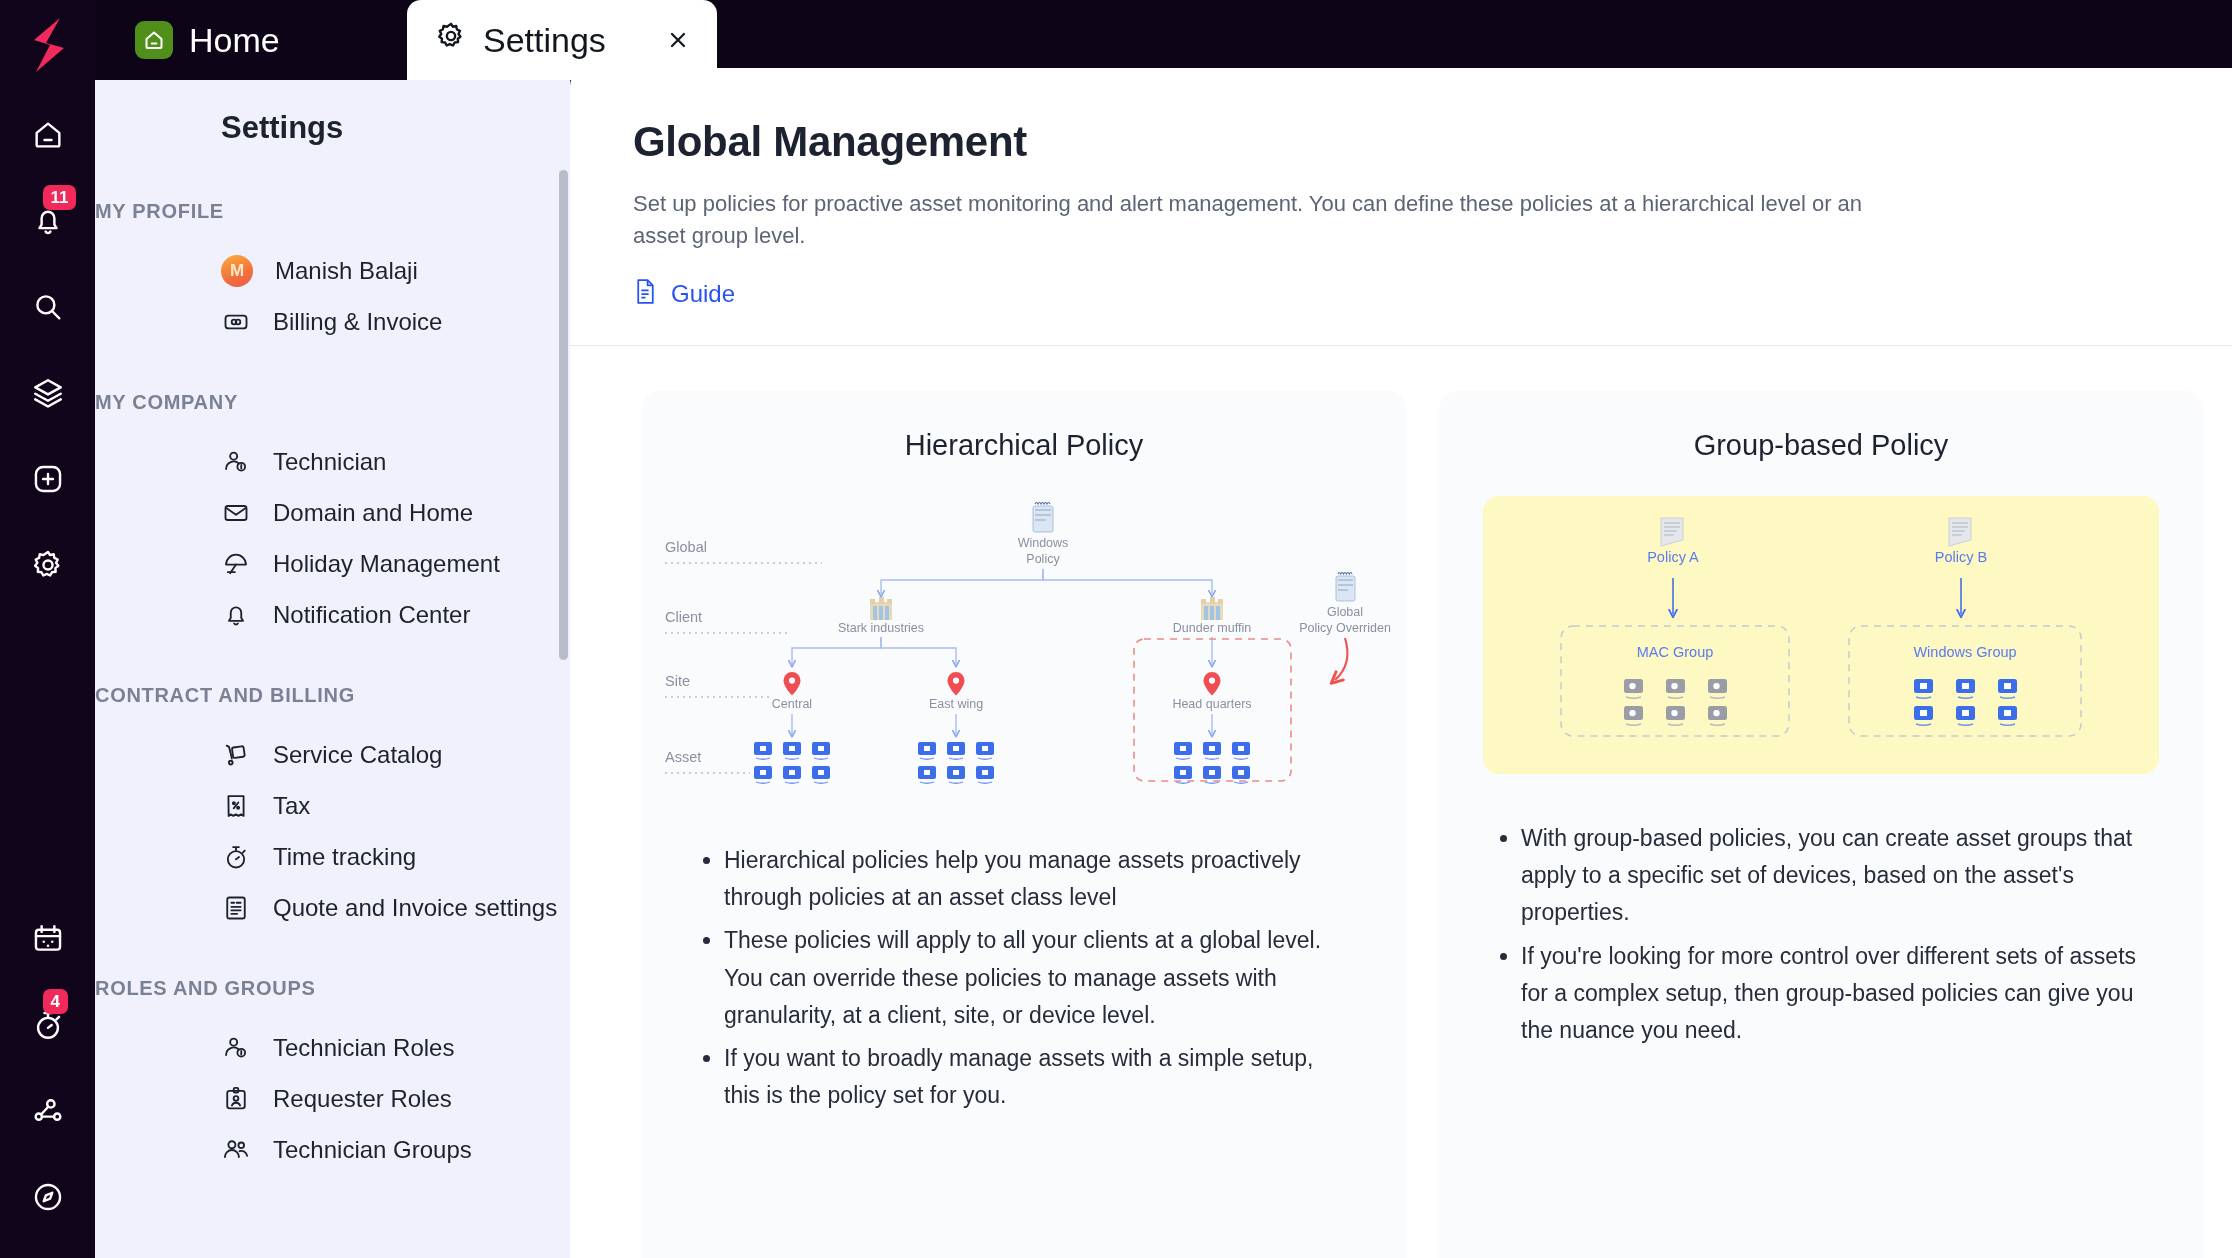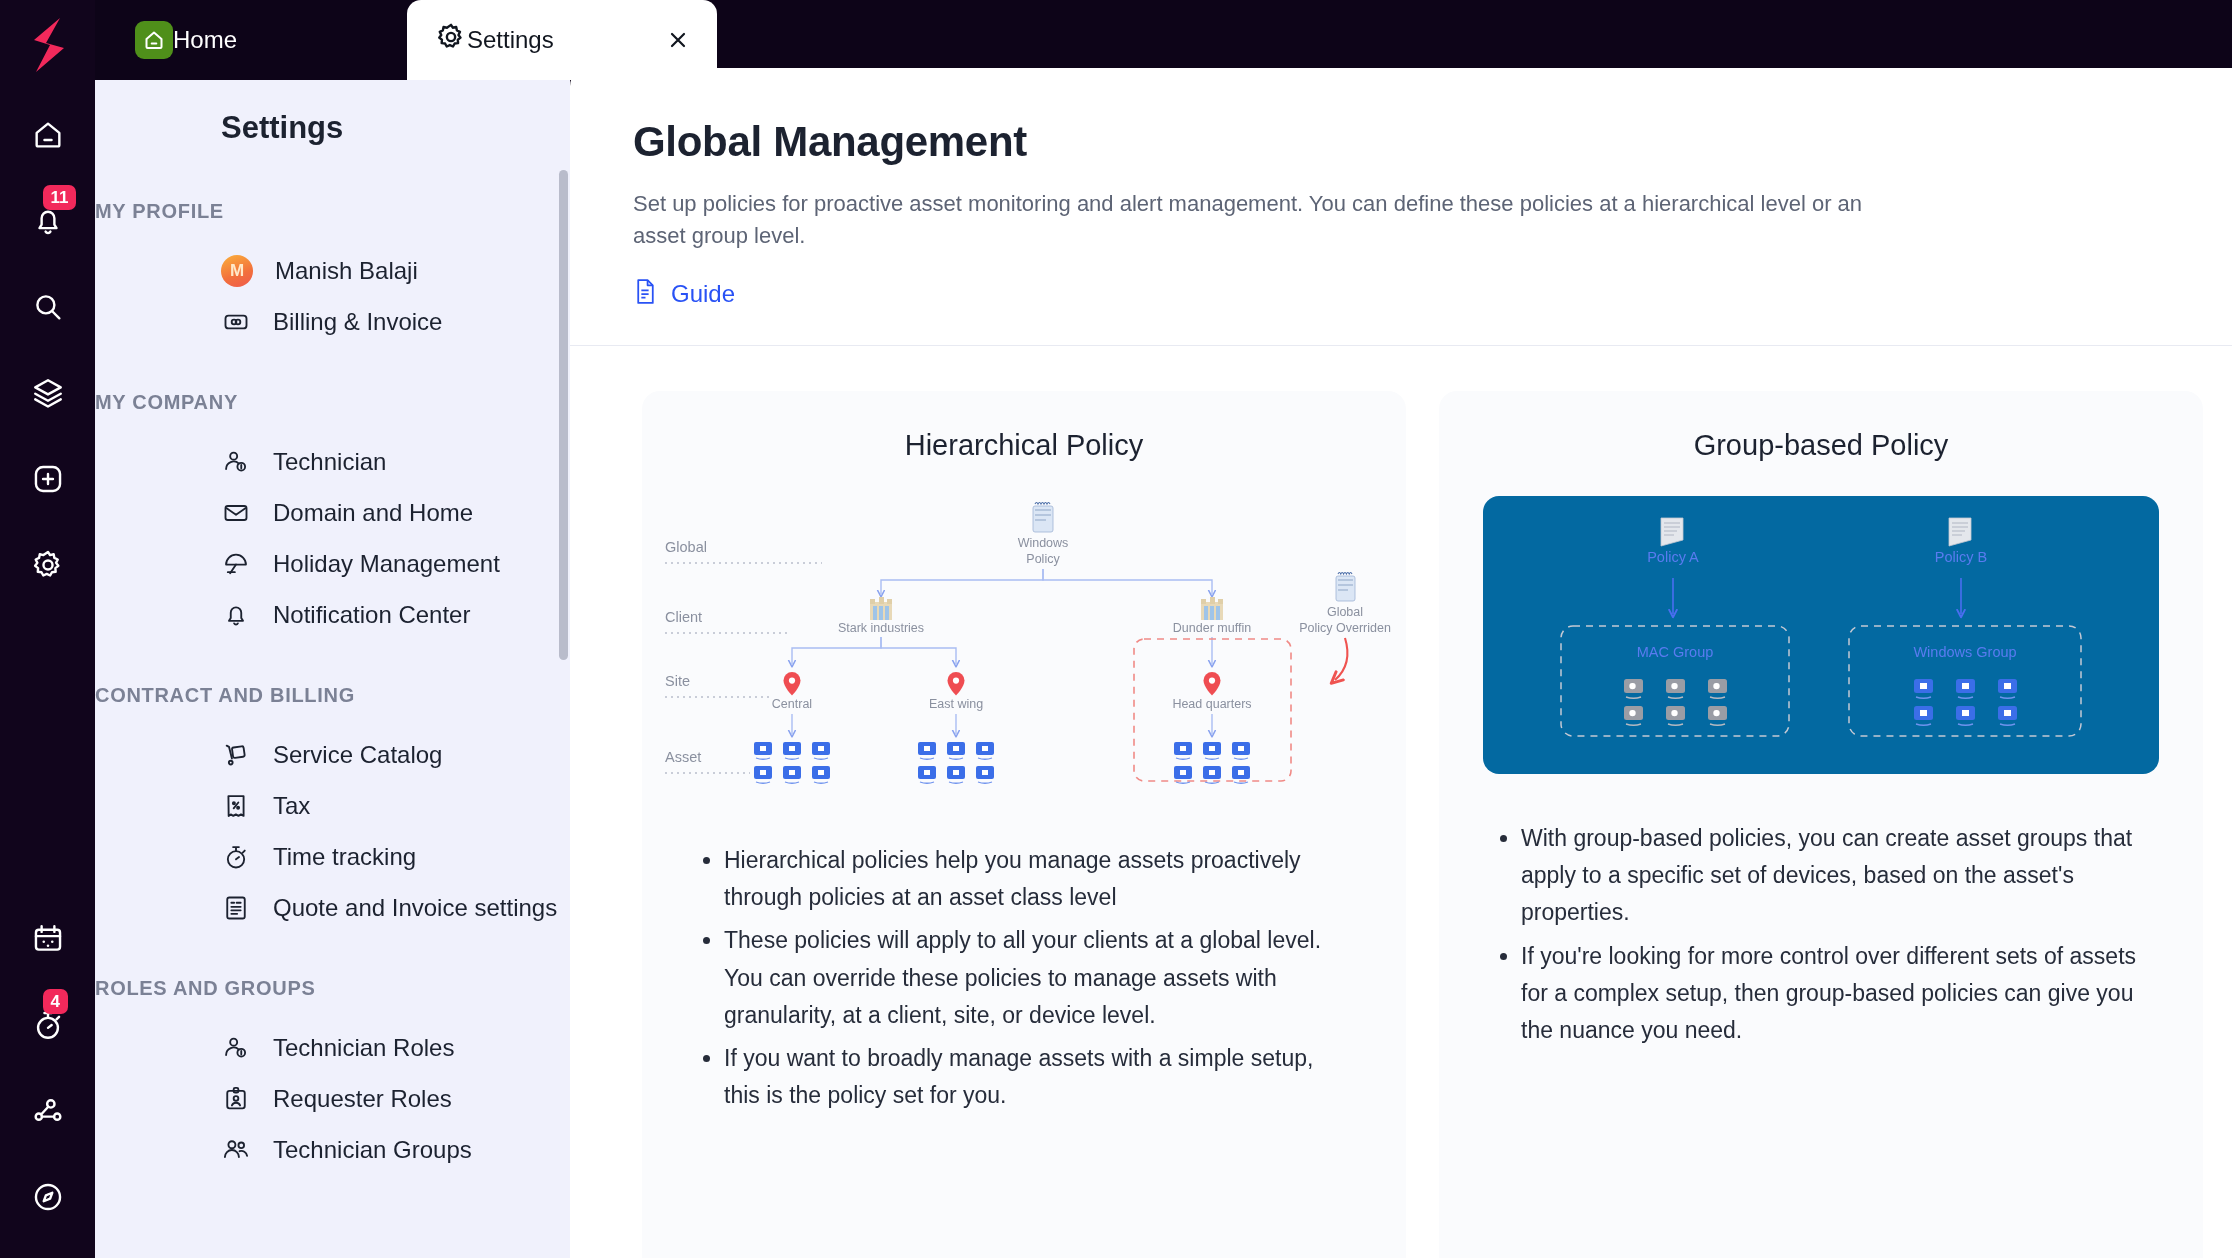--- a/index.html
+++ b/index.html
@@ -29,22 +29,22 @@
     position: absolute; top: -13px; left: 18px;
     background: #f2295b; color: #fff; font-size: 17px; font-weight: 700;
     border-radius: 7px; padding: 2px 8px; line-height: 1.25;
     font-family: "Liberation Sans", sans-serif;
   }
 
   
   .topbar { position: absolute; left: 95px; top: 0; width: 2137px; height: 80px; }
   .tab {
     position: absolute; top: 0; height: 80px;
-    display: flex; align-items: center; padding: 0 28px;
-    font-size: 24px; cursor: pointer;
+    display: flex; align-items: center; gap: 16px; padding: 0 28px;
+    font-size: 34px; cursor: pointer;
   }
   .tab-home { left: 12px; color: #ffffff; }
   .tab-settings {
     left: 312px; width: 310px; background: #ffffff; color: #11161f;
     border-radius: 14px 14px 0 0; justify-content: flex-start;
   }
   .home-icon {
     width: 38px; height: 38px; background: #4f8f1a; border-radius: 9px;
     display: flex; align-items: center; justify-content: center; flex: none;
   }
@@ -117,21 +117,21 @@
   .tier-label { font-size: 14.5px; fill: #8a909f; font-family: "Liberation Sans", sans-serif; }
   .blue-label { font-size: 14.5px; fill: #5a7bf0; font-family: "Liberation Sans", sans-serif; text-anchor: middle; }
 
   
   .bullets { padding: 46px 56px 30px 60px; }
   .bullets li {
     font-size: 23px; color: #262c3a; line-height: 1.62; margin-bottom: 6px;
     margin-left: 22px;
   }
   .gb-inner {
-    margin: 16px 44px 0 44px; background: #0369a1; border-radius: 16px; height: 278px; position: relative;
+    margin: 16px 44px 0 44px; background: #fef9c3; border-radius: 16px; height: 278px; position: relative;
   }
 </style>
 </head>
 <body>
 
 <div class="app">
 
   <div class="rail">
     <div class="rail-logo">
       <svg viewBox="0 0 56 62" width="56" height="62">

